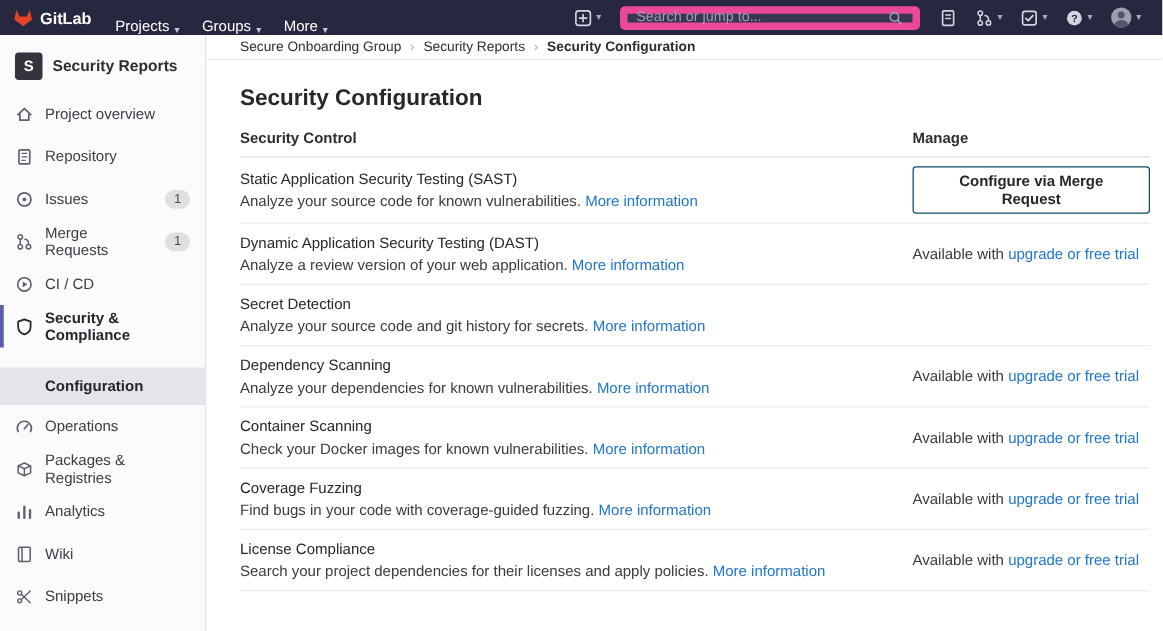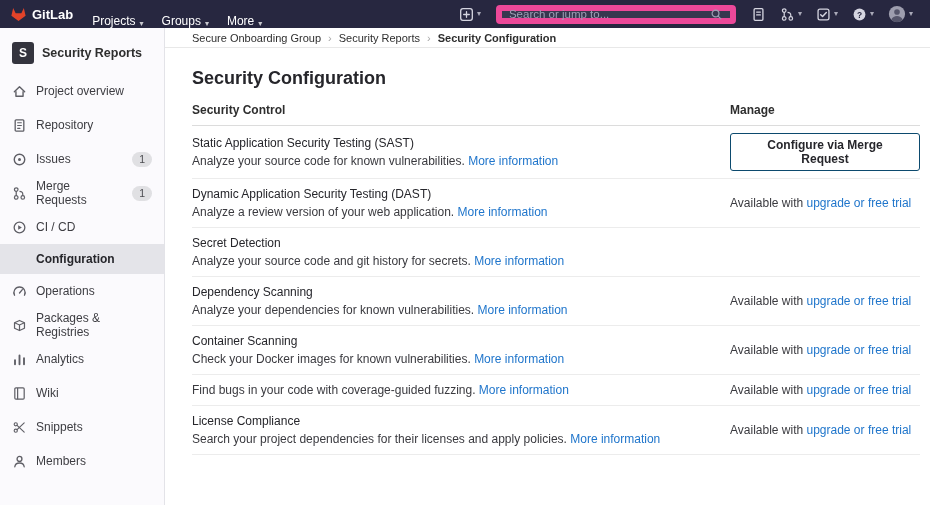--- a/index.html
+++ b/index.html
@@ -29,21 +29,21 @@
   .sidebar { width:165px; flex:none; background:#fbfafd; border-right:1px solid #e3e3e8; padding-top:8px; overflow:hidden; }
   .project-head { display:flex; align-items:center; gap:8px; padding:6px 12px 10px; font-size:12.5px; font-weight:700; cursor:pointer; }
   .project-avatar { width:22px; height:22px; flex:none; background:#34343e; color:#fff; border-radius:3px;
                     display:flex; align-items:center; justify-content:center; font-size:12px; font-weight:700; }
   .nav-item { position:relative; display:flex; align-items:center; gap:9px; height:34px; padding:0 12px;
               font-size:12px; color:#3d3d42; cursor:pointer; }
   .nav-item .icon { color:#5f5f66; flex:none; }
   .nav-item.active { font-weight:700; color:#26262b; }
   .nav-item.active .icon { color:#26262b; }
   .nav-item.active::before { content:""; position:absolute; left:0; top:0; bottom:0; width:3px; background:#5b5bab; }
-  .nav-item.sub { height:30px; padding-left:36px; font-size:12px; }
+  .nav-item.sub { height:30px; padding-left:36px; font-size:12px;margin-top:16px; }
   .nav-item.selected { background:#e4e4e9; font-weight:700; color:#26262b; }
   .badge { margin-left:auto; background:#e0e0e3; color:#4a4a4f; border-radius:9px; padding:1px 7px;
            font-size:10.5px; line-height:13px; }
 
   
   .main { flex:1; overflow:hidden; }
   .breadcrumb { height:20px; display:flex; align-items:center; gap:7px; padding:0 27px;
                 border-bottom:1px solid #e8e8e8; font-size:11px; }
   .crumb { color:#2e2e2e; text-decoration:none; cursor:pointer; }
   .crumb.current { font-weight:700; }
@@ -209,20 +209,28 @@
         </div>
         <div class="nav-item">
           <span class="icon">
             <svg viewBox="0 0 16 16" width="15" height="15">
               <circle cx="8" cy="8" r="5.7" fill="none" stroke="currentColor" stroke-width="1.4"></circle>
               <path d="M6.6 5.5 10.5 8l-3.9 2.5z" fill="currentColor"></path>
             </svg>
           </span>
           <span>CI / CD</span>
         </div>
+        <div class="nav-item active">
+          <span class="icon">
+            <svg viewBox="0 0 16 16" width="15" height="15">
+              <path d="M8 1.6 13.3 3.5V8c0 3.4-2.3 5.4-5.3 6.4C5 13.4 2.7 11.4 2.7 8V3.5z" fill="none" stroke="currentColor" stroke-width="1.5" stroke-linejoin="round"></path>
+            </svg>
+          </span>
+          <span>Security &amp; Compliance</span>
+        </div>
         <div class="nav-item sub selected">
           <span>Configuration</span>
         </div>
         <div class="nav-item">
           <span class="icon">
             <svg viewBox="0 0 16 16" width="15" height="15">
               <path d="M2.7 12a6 6 0 1 1 10.6 0" fill="none" stroke="currentColor" stroke-width="1.4" stroke-linecap="round"></path>
               <path d="M8 9.6 11 6" stroke="currentColor" stroke-width="1.4" stroke-linecap="round"></path>
             </svg>
           </span>
@@ -321,20 +329,21 @@
           </div>
           <div class="row">
             <div class="row-info">
               <div class="row-title">Container Scanning</div>
               <div class="row-desc">Check your Docker images for known vulnerabilities. <a class="link" href="#">More information</a></div>
             </div>
             <div class="row-manage">Available with <a class="link" href="#">upgrade or free trial</a></div>
           </div>
           <div class="row">
             <div class="row-info">
+              <div class="row-title">Coverage Fuzzing</div>
               <div class="row-desc">Find bugs in your code with coverage-guided fuzzing. <a class="link" href="#">More information</a></div>
             </div>
             <div class="row-manage">Available with <a class="link" href="#">upgrade or free trial</a></div>
           </div>
           <div class="row">
             <div class="row-info">
               <div class="row-title">License Compliance</div>
               <div class="row-desc">Search your project dependencies for their licenses and apply policies. <a class="link" href="#">More information</a></div>
             </div>
             <div class="row-manage">Available with <a class="link" href="#">upgrade or free trial</a></div>

